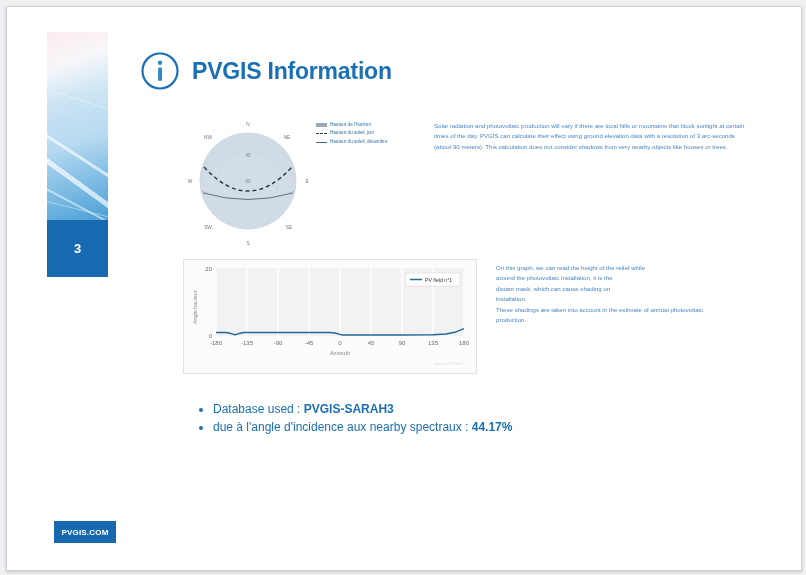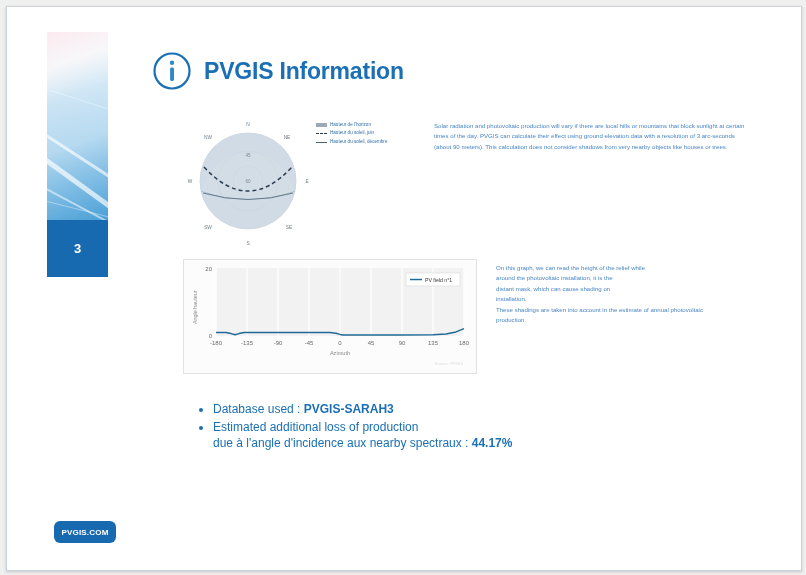--- a/index.html
+++ b/index.html
@@ -28,21 +28,21 @@
       linear-gradient(#bfe0f4,#3f97d2);
   }
   .streak{position:absolute;background:rgba(255,255,255,.75);transform-origin:left center;}
   #sidebar-number{
     position:absolute;left:0;top:188px;width:61px;height:57px;
     background:#1769b0;
     color:#ffffff;font-size:13px;font-weight:bold;
     display:flex;align-items:center;justify-content:center;
   }
   
-  #header{position:absolute;left:145px;top:44px;display:flex;align-items:center;gap:12px;}
+  #header{position:absolute;left:133px;top:44px;display:flex;align-items:center;gap:12px;}
   #info-icon{width:40px;height:40px;flex:0 0 auto;}
   #page-title{
     color:#1a6fb5;font-size:23px;font-weight:bold;letter-spacing:-.2px;
     white-space:nowrap;
   }
   
   #polar-block{position:absolute;left:176px;top:104px;width:240px;height:140px;}
   #polar-svg{position:absolute;left:0;top:0;}
   #polar-legend{position:absolute;left:133px;top:10px;font-size:4.6px;color:#2f6fa8;line-height:1.85;}
   .legend-row{display:flex;align-items:center;gap:3px;white-space:nowrap;}
@@ -62,21 +62,21 @@
   
   #bullets{position:absolute;left:192px;top:394px;color:#1a6fb5;font-size:12px;line-height:1.38;}
   #bullets ul{margin:0;padding-left:14px;}
   #bullets li{margin-bottom:1px;}
   #bullets b{font-weight:bold;}
   .sub-line{display:block;}
   
   #footer-badge{
     position:absolute;left:47px;top:514px;width:62px;height:22px;
     background:#1769b0;color:#fff;font-size:8px;font-weight:bold;
-    display:flex;align-items:center;justify-content:center;letter-spacing:.2px;border-radius:6px;
+    display:flex;align-items:center;justify-content:center;letter-spacing:.2px;
   }
 </style>
 </head>
 <body>
 
 <div id="page">
 
   <div id="sidebar">
     <div id="sidebar-image">
       <div class="streak" style="left:-10px;top:96px;width:95px;height:3px;transform:rotate(33deg);opacity:.85;"></div>
@@ -196,21 +196,20 @@
     <span class="sub-line">These shadings are taken into account in the estimate of annual photovoltaic</span>
     <span class="sub-line">production.</span>
   </div>
 
   <div id="bullets">
     <ul>
       <li>
         <span>Database used : </span><b>PVGIS-SARAH3</b>
       </li>
       <li>
-        <span class="sub-line">Estimated additional loss of production</span>
         <span class="sub-line"><span>due à l'angle d'incidence aux nearby spectraux : </span><b>44.17%</b></span>
       </li>
     </ul>
   </div>
 
   <div id="footer-badge">PVGIS.COM</div>
 
 </div>
 
 </body></html>

